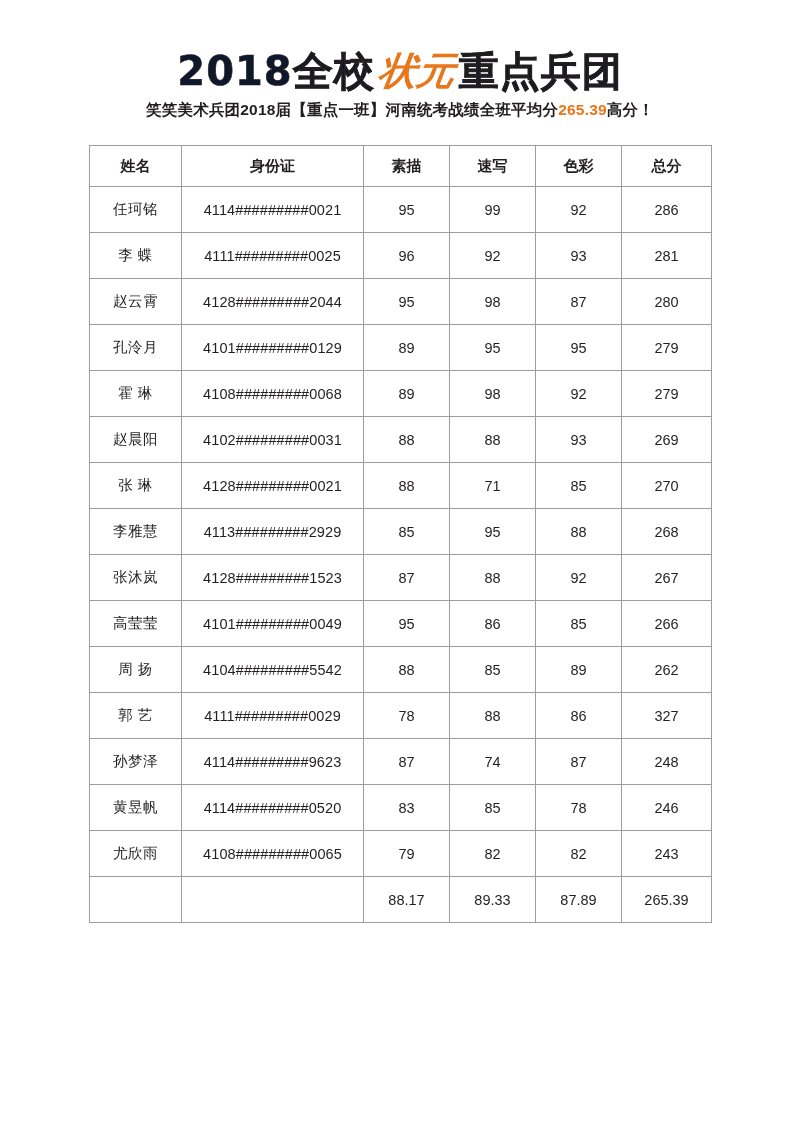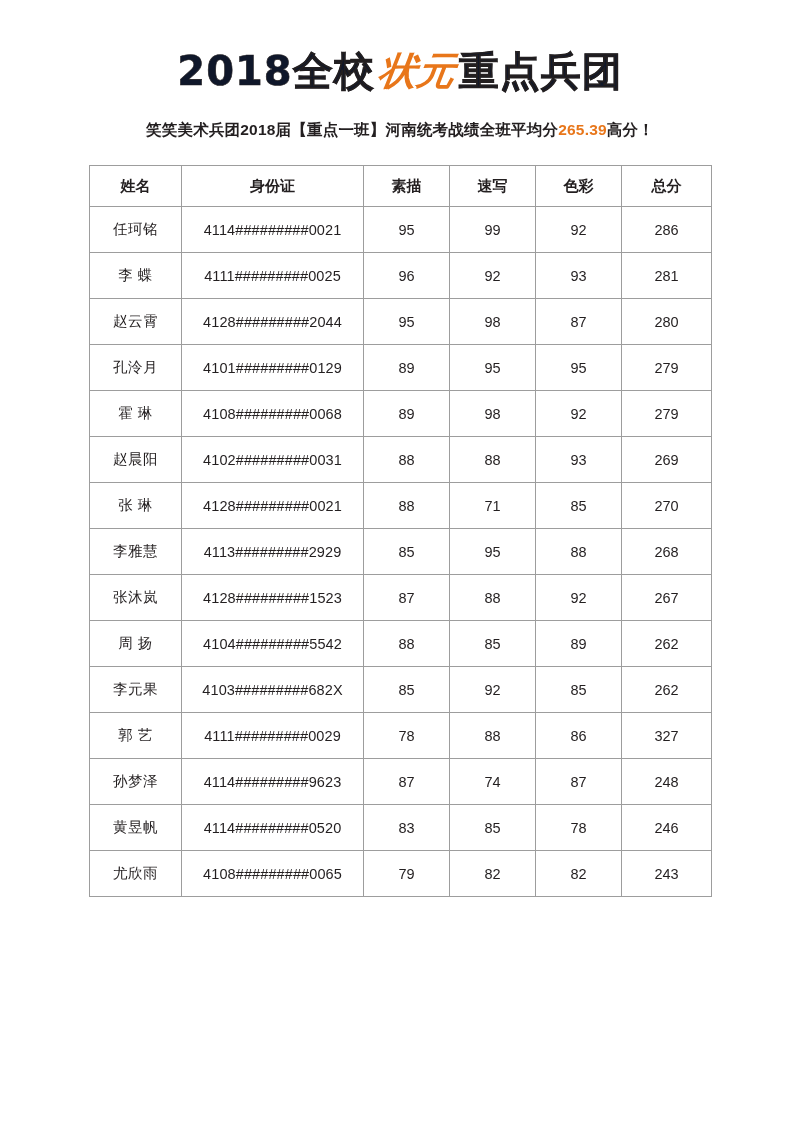--- a/index.html
+++ b/index.html
@@ -50,21 +50,21 @@
     transform: skewX(-8deg);
     display: inline-block;
     vertical-align: middle;
   }
   
   .subtitle {
     text-align: center;
     font-size: 15.5px;
     font-weight: 700;
     color: #231f20;
-    margin-top: 24px;
+    margin-top: 4px;
     letter-spacing: 0.2px;
   }
   .subtitle .hl {
     color: #e8761a;
   }
   
   .table-wrap {
     margin: 24px auto 12px auto;
     width: 622px;
   }
@@ -212,33 +212,33 @@
         </tr>
         <tr>
           <td class="name-cell">张沐岚</td>
           <td class="id-cell">4128#########1523</td>
           <td>87</td>
           <td>88</td>
           <td>92</td>
           <td>267</td>
         </tr>
         <tr>
+          <td class="name-cell">高莹莹</td>
+          <td class="id-cell">4101#########0049</td>
+          <td>95</td>
+          <td>86</td>
+          <td>85</td>
+          <td>266</td>
+        </tr>
+        <tr>
           <td class="name-cell">周  扬</td>
           <td class="id-cell">4104#########5542</td>
           <td>88</td>
           <td>85</td>
           <td>89</td>
-          <td>262</td>
-        </tr>
-        <tr>
-          <td class="name-cell">李元果</td>
-          <td class="id-cell">4103#########682X</td>
-          <td>85</td>
-          <td>92</td>
-          <td>85</td>
           <td>262</td>
         </tr>
         <tr>
           <td class="name-cell">郭  艺</td>
           <td class="id-cell">4111#########0029</td>
           <td>78</td>
           <td>88</td>
           <td>86</td>
           <td>327</td>
         </tr>
@@ -259,17 +259,25 @@
           <td>246</td>
         </tr>
         <tr>
           <td class="name-cell">尤欣雨</td>
           <td class="id-cell">4108#########0065</td>
           <td>79</td>
           <td>82</td>
           <td>82</td>
           <td>243</td>
         </tr>
+        <tr class="summary-row">
+          <td class="empty-cell"></td>
+          <td class="empty-cell"></td>
+          <td>88.17</td>
+          <td>89.33</td>
+          <td>87.89</td>
+          <td class="avg-total">265.39</td>
+        </tr>
       </tbody>
     </table>
   </div>
 
 </div>
 
 </body></html>

